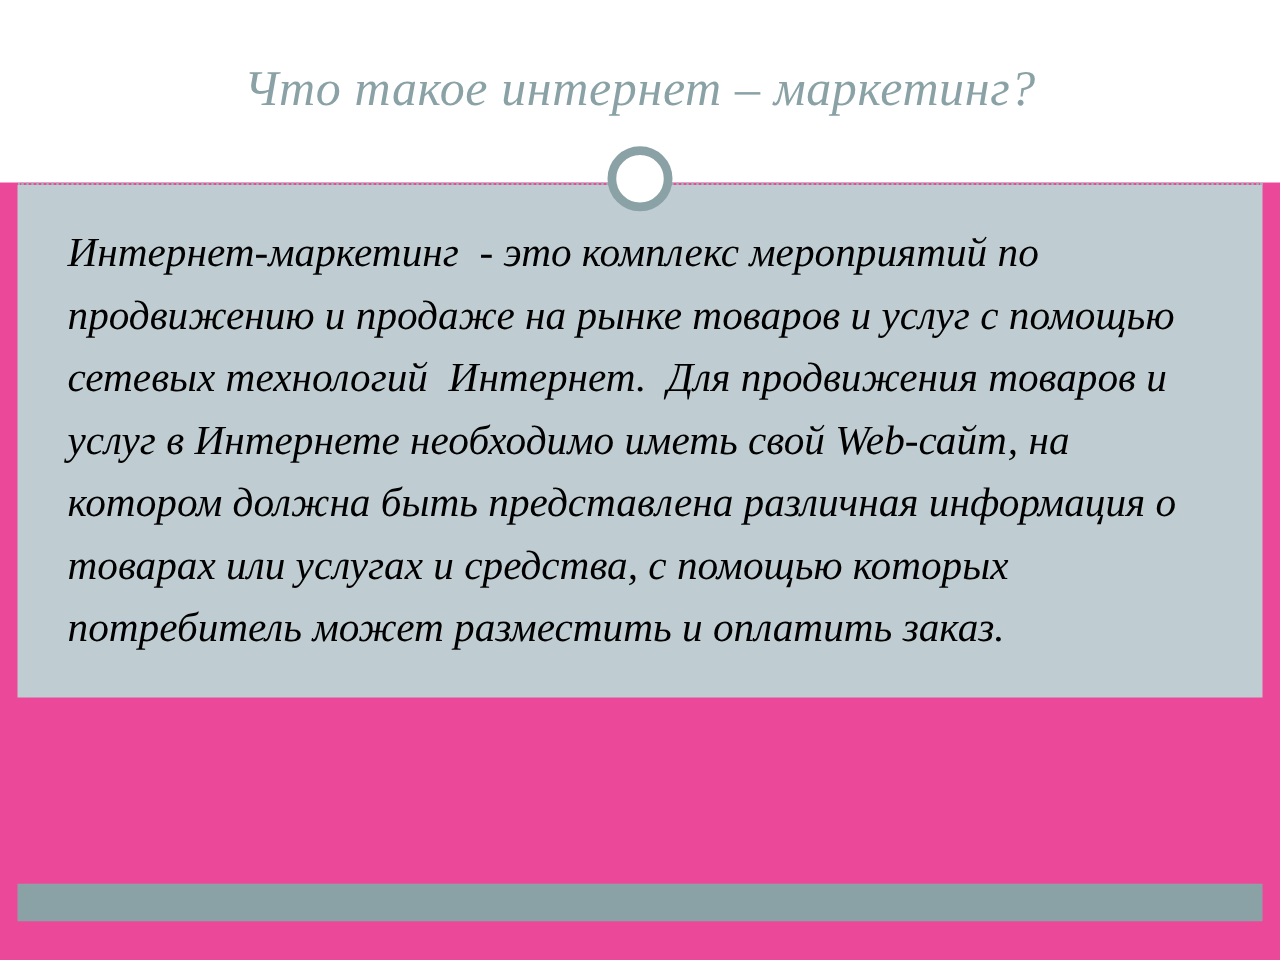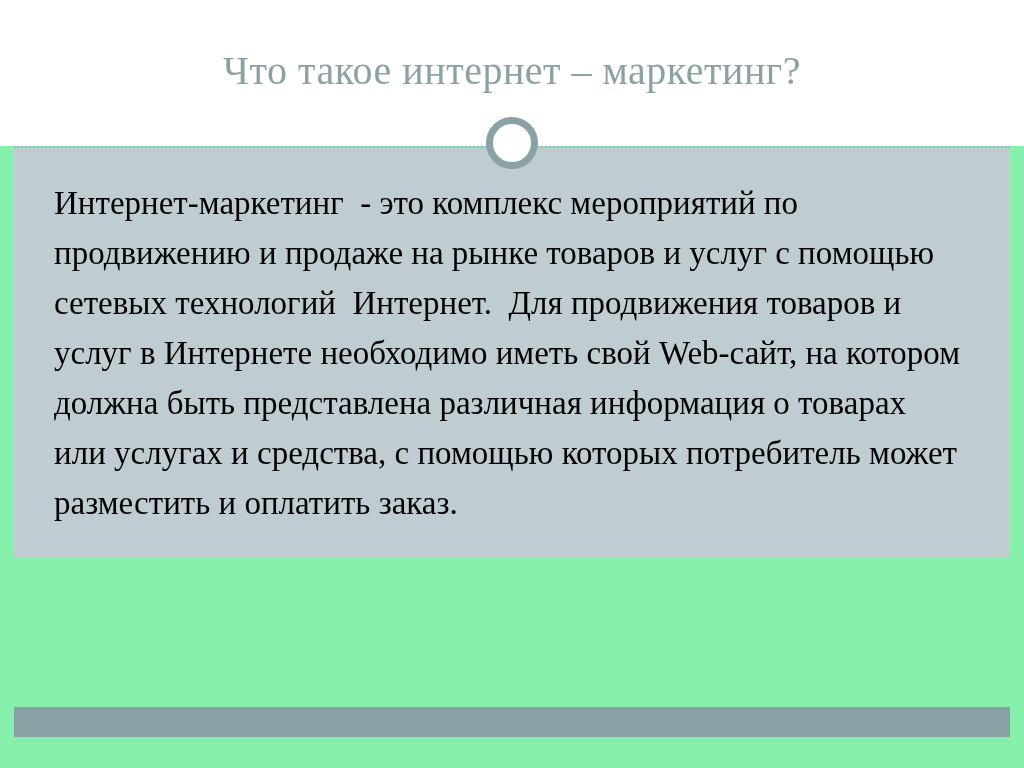--- a/index.html
+++ b/index.html
@@ -11,22 +11,23 @@
     width: 1024px;
     height: 768px;
     font-family: "Liberation Serif", serif;
     overflow: hidden;
   }
 
   .slide {
     position: relative;
     width: 1024px;
     height: 768px;
-    background: #86efac;
+    background: #ec4899;
     box-sizing: border-box;
+    font-style: italic;
   }
 
   
   .title-band {
     position: absolute;
     left: 0;
     top: 0;
     width: 1024px;
     height: 146px;
     background: #ffffff;

